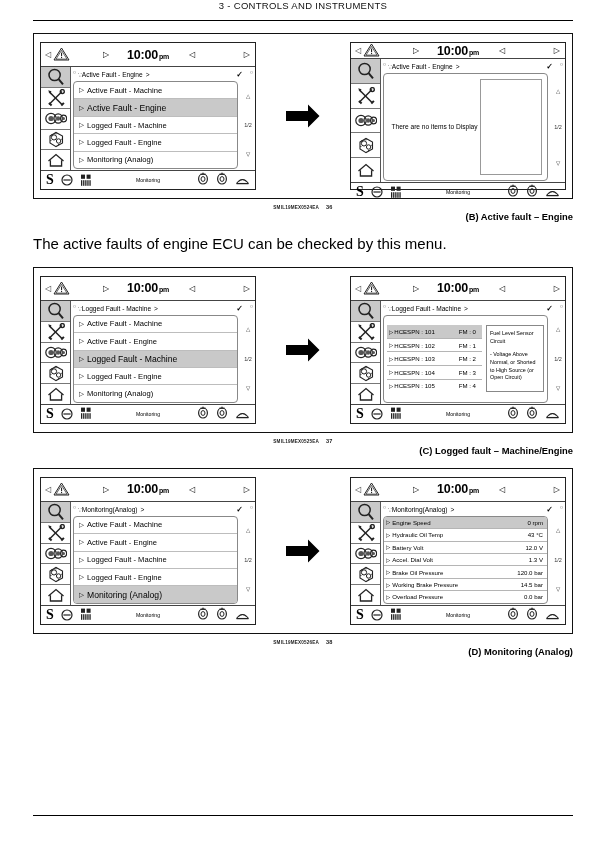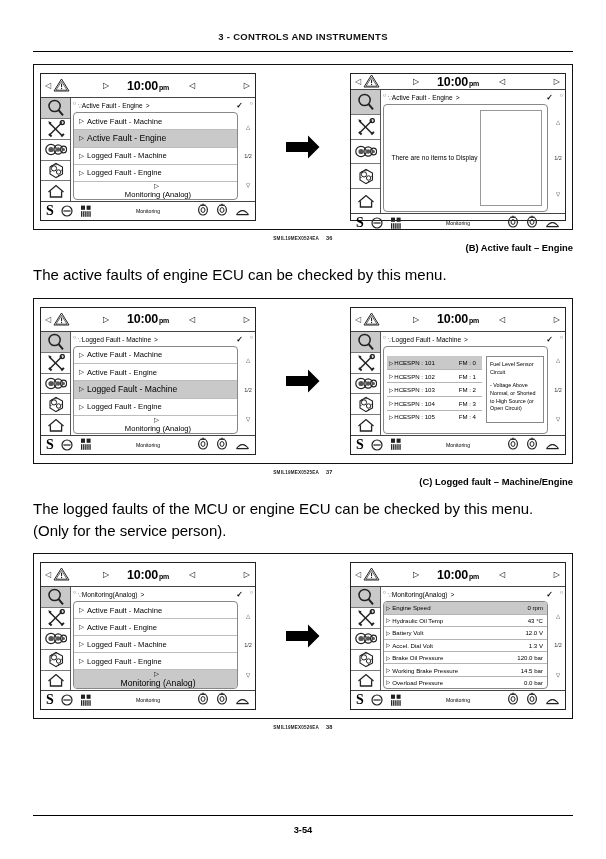--- a/index.html
+++ b/index.html
@@ -7,21 +7,21 @@
     width:606px; height:859px;
     background:#ffffff;
     font-family:"Liberation Sans", sans-serif;
     color:#000;
     position:relative;
     overflow:hidden;
   }
   .page { width:606px; height:859px; position:relative; padding:0 33px; }
 
   
-  .page-header { text-align:center; font-size:9.5px; font-weight:bold; letter-spacing:.3px; padding-top:31px; color:#111; }
+  .page-header { text-align:center; font-size:9.5px; font-weight:normal; letter-spacing:.3px; color:#111; }
   .header-rule { border-top:1.6px solid #000; margin-top:9px; }
 
   
   .figure { border:1px solid #111; margin-top:12px; padding:8px 6px 8px 6px; position:relative; }
   .fig-inner { display:flex; align-items:center; justify-content:space-between; }
 
   
   .lcd { width:216px; height:148px; border:1.4px solid #222; background:#fff; display:flex; flex-direction:column; position:relative; }
 
   
@@ -51,21 +51,21 @@
   .crumb .dots { font-size:6px; margin-right:1px; letter-spacing:-1px; }
   .crumb .chk { position:absolute; right:11px; font-size:8px; font-weight:bold; }
   .crumb .tiny-o { position:absolute; font-size:5px; }
   .crumb .o-left { left:0px; top:1px; }
   .crumb .o-right { right:1px; top:1px; }
 
   
   .listwrap { flex:1; display:flex; position:relative; padding-right:16px;border-radius:31px; }
   .listbox { flex:1; border:1px solid #888; border-radius:4px; display:flex; flex-direction:column; overflow:hidden; background:#fff; }
   .lrow { flex:1; display:flex; align-items:center; font-size:7.6px; padding-left:5px; border-bottom:1px solid #bdbdbd; white-space:nowrap; }
-  .lrow:last-child { border-bottom:none;flex-direction:column; }
+  .lrow:last-child { border-bottom:none; }
   .lrow.sel { background:#c9c9c9; font-size:8.6px; }
   .lrow .tri { font-size:6.5px; margin-right:3px; }
 
   
   .gutter { position:absolute; right:0; top:0; bottom:0; width:12px; display:flex; flex-direction:column; align-items:center; justify-content:space-around; font-size:5.5px; color:#333; }
   .gutter .frac { font-size:5.5px; }
 
   
   .bottombar { height:19px; border-top:1px solid #444; display:flex; align-items:center; padding:0 5px; position:relative; }
   .bb-s { font-size:14px; font-weight:bold; font-family:"Liberation Serif", serif; line-height:1; }
@@ -748,21 +748,20 @@
                       <path d="M1.5 8.6 L13.5 8.6" stroke="#222" stroke-width="1.3"></path>
                       <path d="M3.4 6.6 Q7.5 2.8 11.6 6.6" fill="none" stroke="#222" stroke-width="0.8"></path>
                     </svg></span>
                 </span>
               </div>
             </div>
           </div>
         </div>
         <div class="fig-code"><span>SMIL19MEX0525EA</span><span class="num">37</span></div>
         <div class="fig-caption">(C) Logged fault – Machine/Engine</div>
-        <div class="body-text">The logged faults of the MCU or engine ECU can be checked by this menu.  (Only for the service person).</div>
       </div>
       <div>
         <div class="figure">
           <div class="fig-inner">
             <div class="lcd">
               <div class="statusbar">
                 <span class="sb-tri">◁</span>
                 <span class="warn-wrap">
                   <svg width="17" height="14" viewBox="0 0 17 14">
                     <path d="M8.5 1 L16 13 L1 13 Z" fill="none" stroke="#222" stroke-width="1"></path>
@@ -1084,18 +1083,18 @@
                       <path d="M1.5 8.5 Q7.5 0.5 13.5 8.5" fill="none" stroke="#222" stroke-width="1.2"></path>
                       <path d="M1.5 8.6 L13.5 8.6" stroke="#222" stroke-width="1.3"></path>
                       <path d="M3.4 6.6 Q7.5 2.8 11.6 6.6" fill="none" stroke="#222" stroke-width="0.8"></path>
                     </svg></span>
                 </span>
               </div>
             </div>
           </div>
         </div>
         <div class="fig-code"><span>SMIL19MEX0526EA</span><span class="num">38</span></div>
+        <div class="fig-caption">(D) Monitoring (Analog)</div>
       </div>
     </div>
 
   <div class="footer-rule"></div>
-  <div class="footer-num">3-54</div>
 </div>
 
 </body></html>

